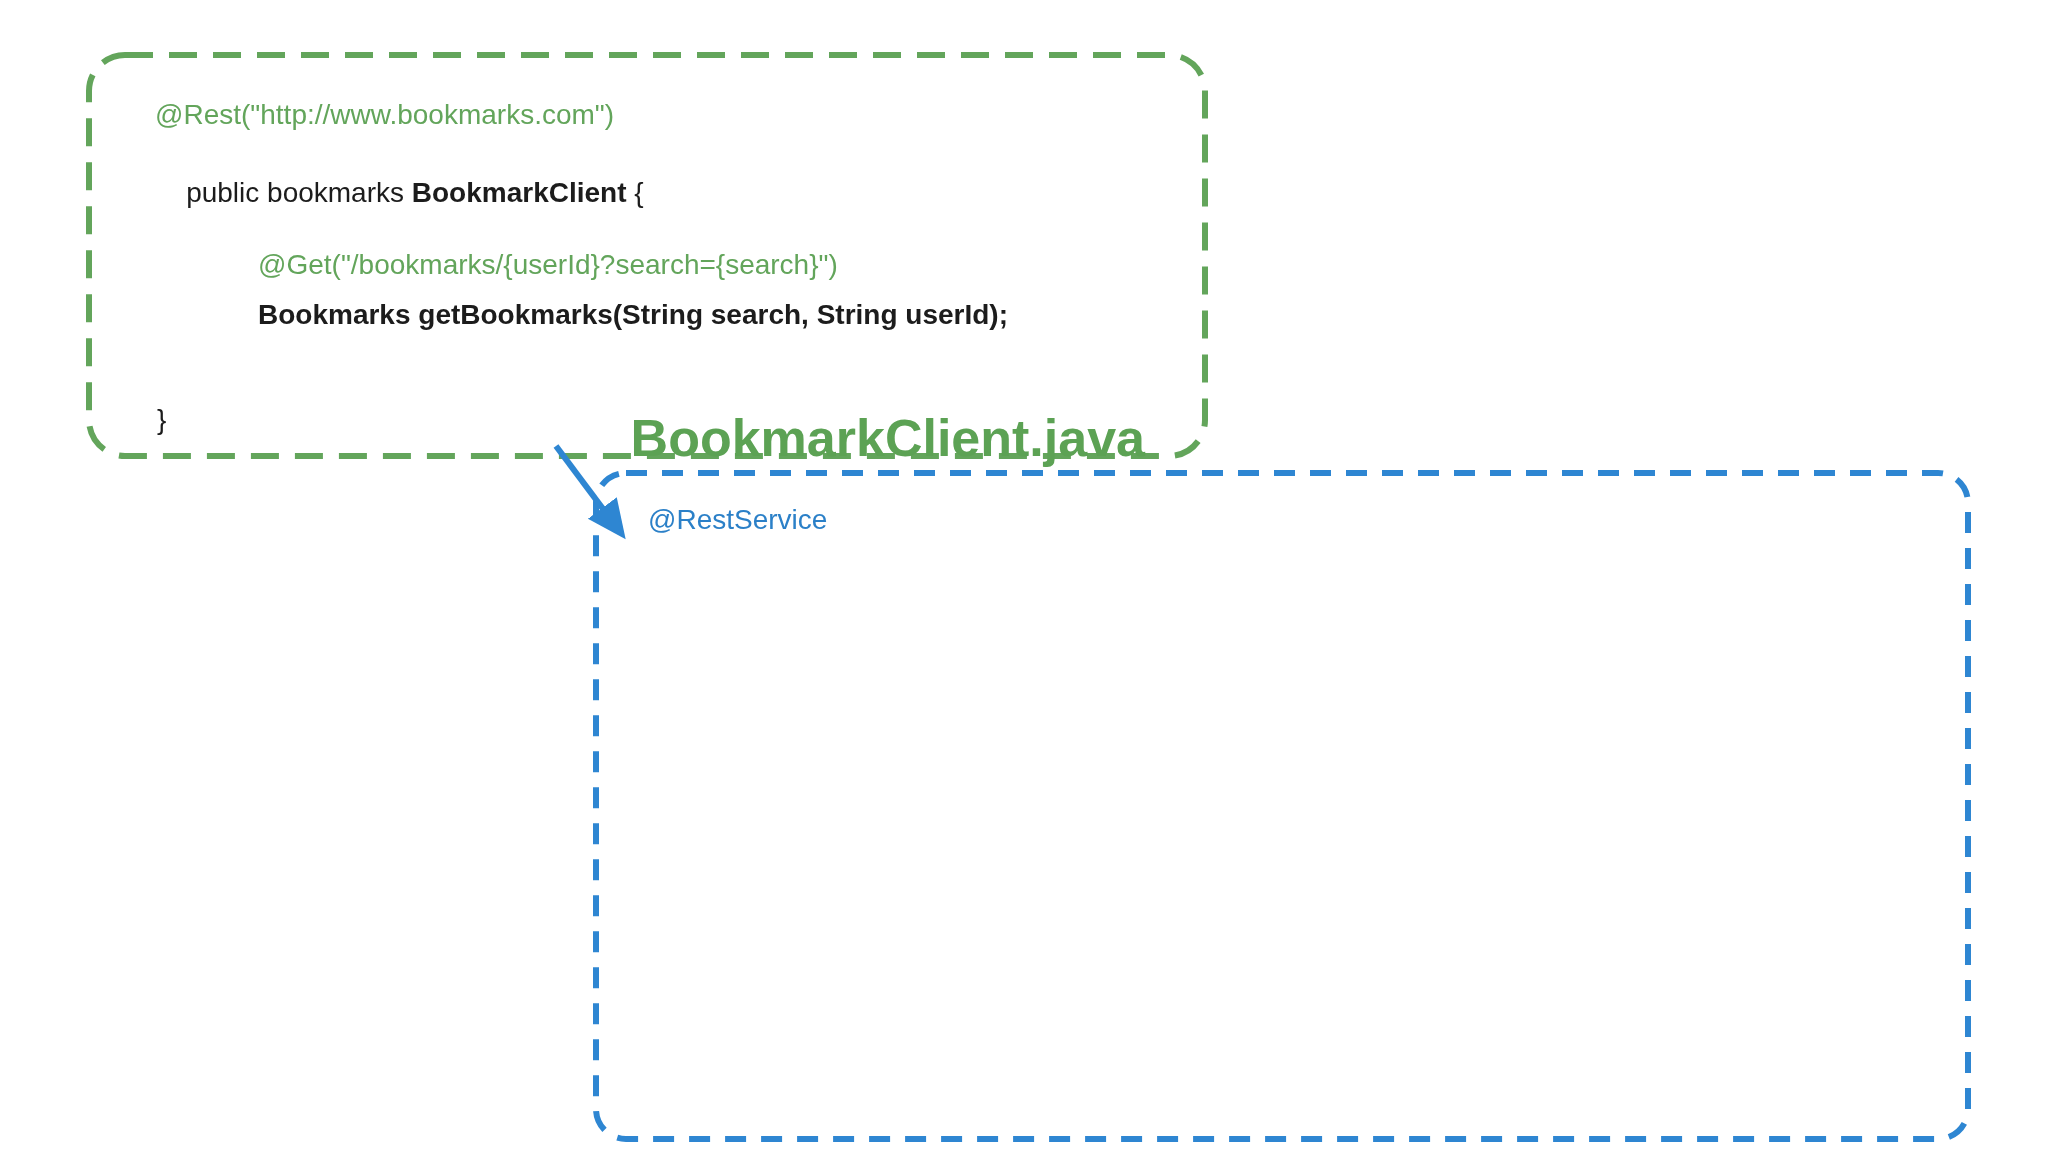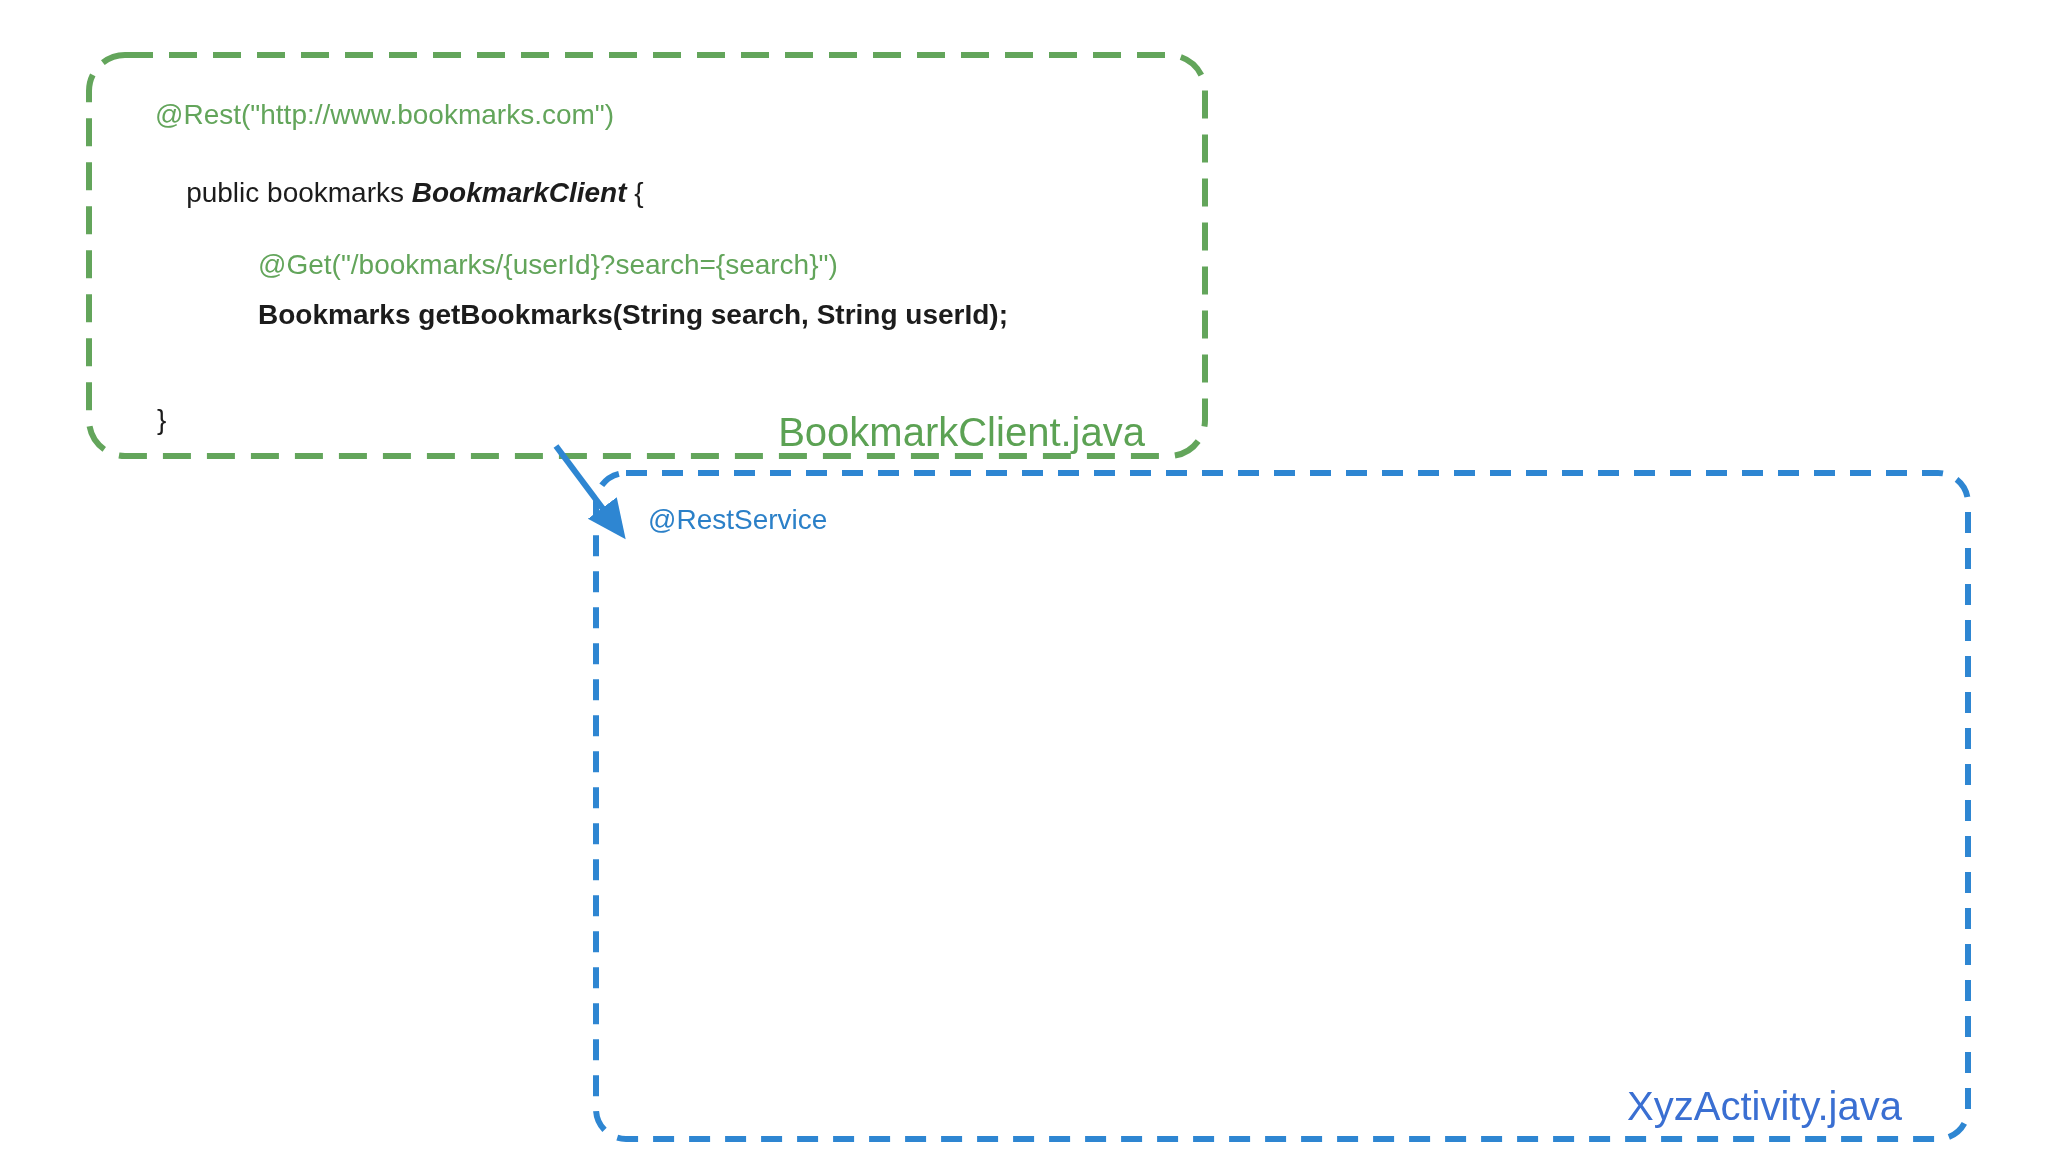--- a/index.html
+++ b/index.html
@@ -25,26 +25,26 @@
   .code-line {
     position: absolute;
     white-space: pre;
     font-size: 28px;
     line-height: 1;
     color: #1c1c1c;
     letter-spacing: 0px;
   }
   .green-text { color: #63a55b; }
   .blue-text  { color: #2b80c8; margin-top: 23px; }
-  .bold       { font-weight: bold; font-style: italic; }
+  .bold       { font-weight: bold; }
   .file-label {
     position: absolute;
     white-space: pre;
-    font-size: 40px;
-    font-weight: normal;
+    font-size: 52px;
+    font-weight: bold;
     line-height: 1;
     text-align: right;
   }
   .file-label.green { color: #5ca254; }
   .file-label.blue  { color: #3a6fd2; }
 </style>
 </head>
 <body>
 
 <div class="canvas">
@@ -73,15 +73,14 @@
 
   <div class="code-line" style="left:258px; top:301px;font-weight:bold;">Bookmarks getBookmarks(String search, String userId);</div>
 
   <div class="code-line" style="left:157px; top:406px;">}</div>
 
   <div class="file-label green" style="right:903px; top:412px;">BookmarkClient.java</div>
 
   <div class="code-line blue-text" style="left:648px; top:483px;">@RestService</div>
 
 
-  <div class="file-label blue" style="right:146px; top:1086px;">XyzActivity.java</div>
 
 </div>
 
 </body></html>

